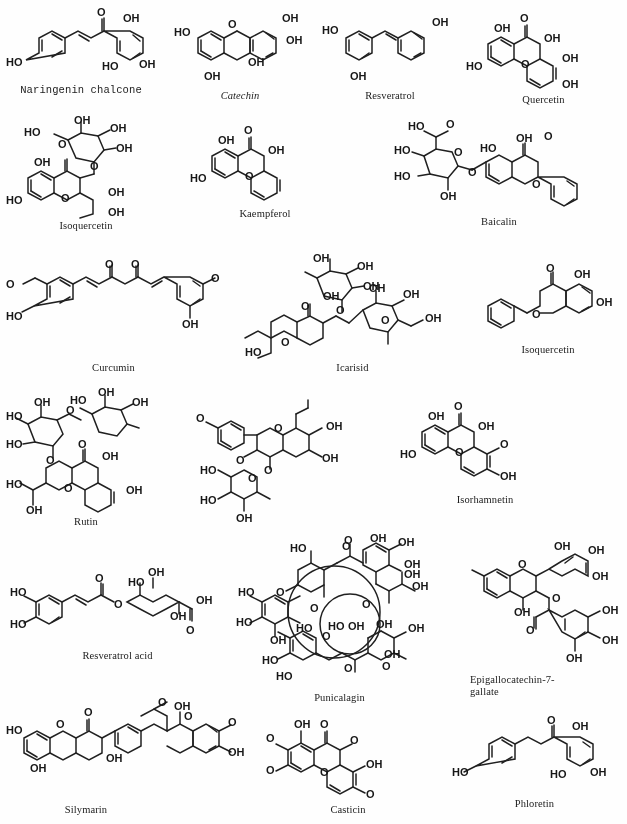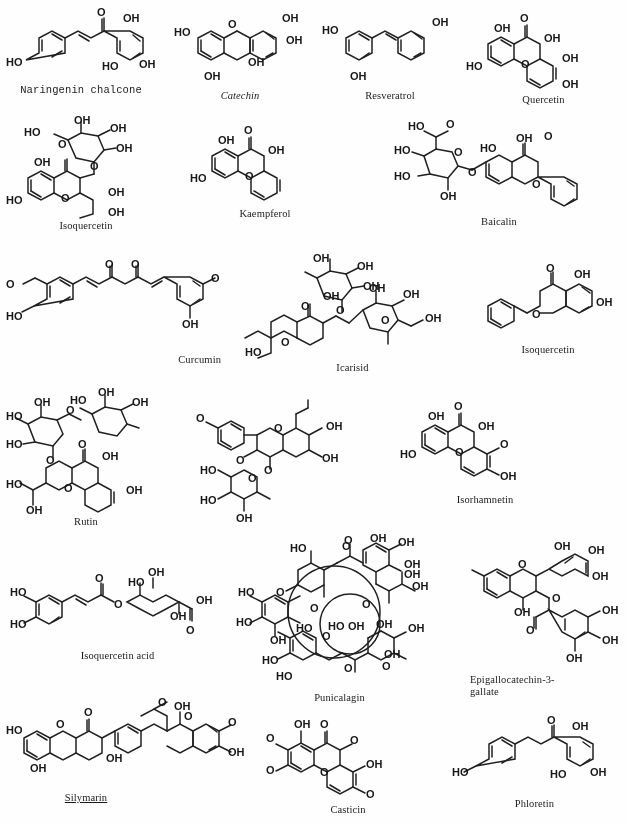--- a/index.html
+++ b/index.html
@@ -259,21 +259,21 @@
         <path d="M197 22 L209 16"></path>
         <path d="M184 44 L184 56"></path>
       </g>
       <text x="0" y="26">O</text>
       <text x="0" y="58">HO</text>
       <text x="99" y="6">O</text>
       <text x="125" y="6">O</text>
       <text x="205" y="20">O</text>
       <text x="176" y="66">OH</text>
     </svg>
-    <div class="caption" style="margin-top:20px;text-align:right;">Curcumin</div>
+    <div class="caption" style="margin-top:28px;">Curcumin</div>
   </div>
 
   <div class="cell" style="left:245px;top:250px;width:215px;">
     <svg class="struct" width="215" height="108" viewBox="0 0 215 108">
       <g class="bond">
         <path d="M72 28 L85 21 L101 24 L107 38 L97 50 L79 46 Z"></path>
         <path d="M72 28 L60 22"></path>
           <path d="M85 21 L85 9"></path>
           <path d="M101 24 L113 18"></path>
         <path d="M107 38 L119 36"></path>
@@ -463,21 +463,21 @@
       <text x="0" y="34">HO</text>
       <text x="0" y="66">HO</text>
       <text x="85" y="20">O</text>
       <text x="104" y="46">O</text>
       <text x="118" y="24">HO</text>
       <text x="138" y="14">OH</text>
       <text x="160" y="58">OH</text>
       <text x="186" y="42">OH</text>
       <text x="176" y="72">O</text>
     </svg>
-    <div class="caption" style="margin-top:4px;">Isoquercetin acid</div>
+    <div class="caption" style="margin-top:4px;">Resveratrol acid</div>
   </div>
 
   <div class="cell" style="left:232px;top:540px;width:215px;">
     <svg class="struct" width="215" height="140" viewBox="0 0 215 140">
       <circle class="ring" cx="102" cy="72" r="46"></circle>
       <circle class="ring" cx="118" cy="84" r="30"></circle>
       <g class="bond">
         <path d="M66 30 L79 23 L92 30 L92 45 L79 52 L66 45 Z"></path>
         <path d="M92 30 L105 23"></path>
           <path d="M79 23 L79 11"></path>
@@ -573,21 +573,21 @@
       <text x="118" y="14">OH</text>
       <text x="122" y="40">OH</text>
       <text x="48" y="28">O</text>
       <text x="44" y="76">OH</text>
       <text x="82" y="62">O</text>
       <text x="56" y="94">O</text>
       <text x="132" y="74">OH</text>
       <text x="132" y="104">OH</text>
       <text x="96" y="122">OH</text>
     </svg>
-    <div class="caption left" style="margin-top:4px;">Epigallocatechin-3-
+    <div class="caption left" style="margin-top:4px;">Epigallocatechin-7-
 gallate</div>
   </div>
 
   <div class="cell" style="left:6px;top:700px;width:230px;">
     <svg class="struct" width="230" height="92" viewBox="0 0 230 92">
       <g class="bond">
         <path d="M18 38 L31 31 L44 38 L44 53 L31 60 L18 53 Z"></path>
         <path d="M21 40 L21 51"></path>
           <path d="M31 34 L41 40"></path>
           <path d="M31 57 L21 51"></path>
@@ -613,21 +613,21 @@
       <text x="24" y="72">OH</text>
       <text x="50" y="28">O</text>
       <text x="78" y="16">O</text>
       <text x="100" y="62">OH</text>
       <text x="152" y="6">O</text>
       <text x="168" y="10">OH</text>
       <text x="178" y="20">O</text>
       <text x="222" y="26">O</text>
       <text x="222" y="56">OH</text>
     </svg>
-    <div class="caption" style="margin-top:0px;width:160px;text-decoration:underline;">Silymarin</div>
+    <div class="caption" style="margin-top:12px;width:160px;">Silymarin</div>
   </div>
 
   <div class="cell" style="left:258px;top:718px;width:180px;">
     <svg class="struct" width="180" height="84" viewBox="0 0 180 84">
       <g class="bond">
         <path d="M30 32 L43 25 L56 32 L56 47 L43 54 L30 47 Z"></path>
         <path d="M33 34 L33 45"></path>
           <path d="M43 28 L53 34"></path>
           <path d="M43 51 L33 45"></path>
         <path d="M30 32 L18 26"></path>

